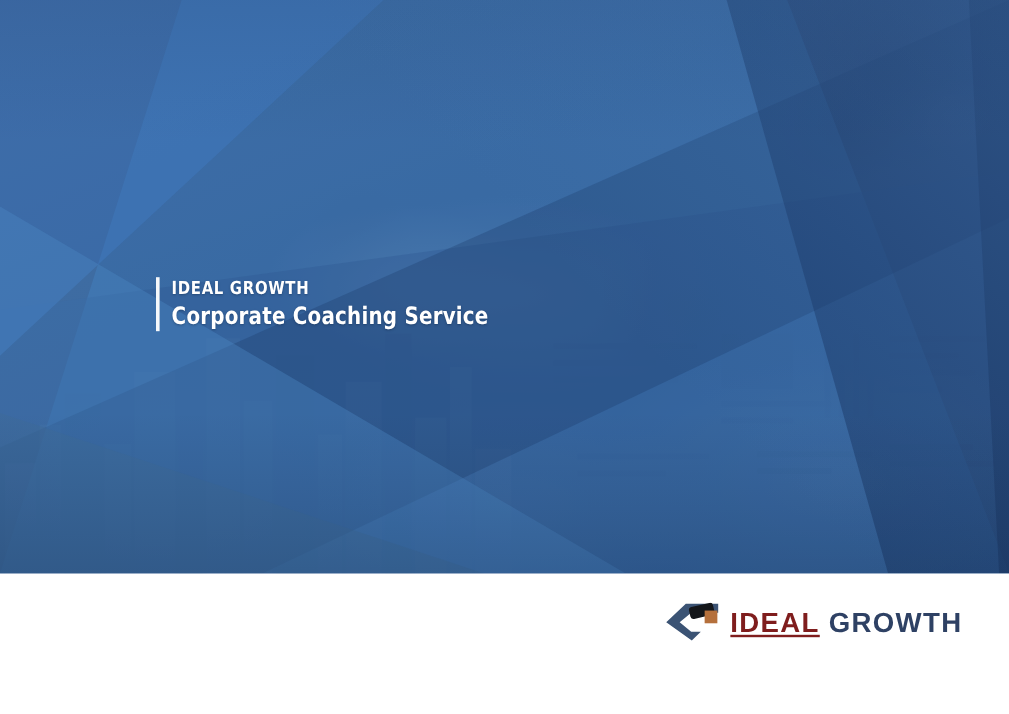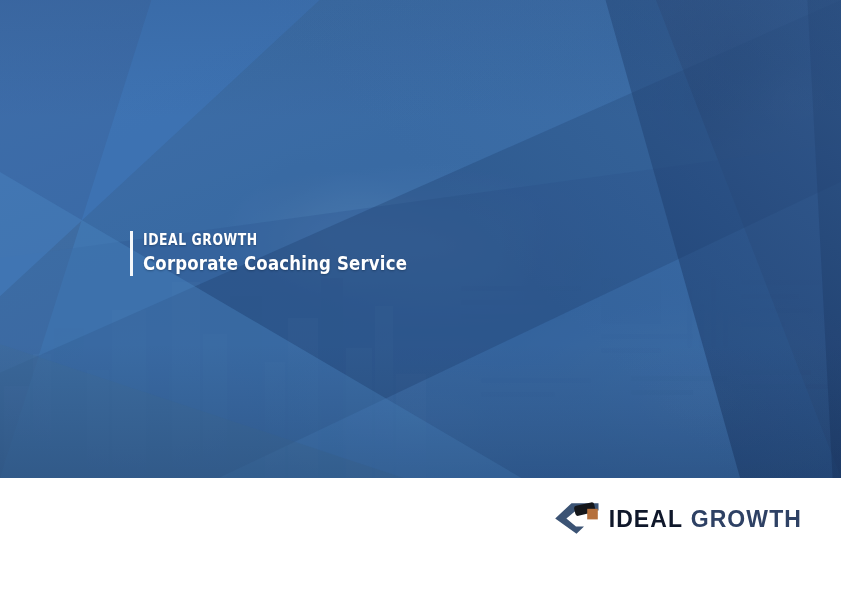--- a/index.html
+++ b/index.html
@@ -244,21 +244,21 @@
     display: block;
   }
   .logo-word {
     font-family: "Liberation Sans", sans-serif;
     font-weight: bold;
     font-size: 23px;
     letter-spacing: 1.1px;
     line-height: 24px;
     white-space: nowrap;
   }
-  .logo-word .w1 { color: #0f172a; }
+  .logo-word .w1 { color: #7f1d1d; text-decoration: underline; }
   .logo-word .w2 { color: #2e4164; }
   .logo-sub {
     margin-top: 5px;
     font-family: "DejaVu Sans", "Liberation Sans", sans-serif;
     font-size: 11.5px;
     letter-spacing: 1.6px;
     color: #33415c;
     white-space: nowrap;
     line-height: 14px;
   }

